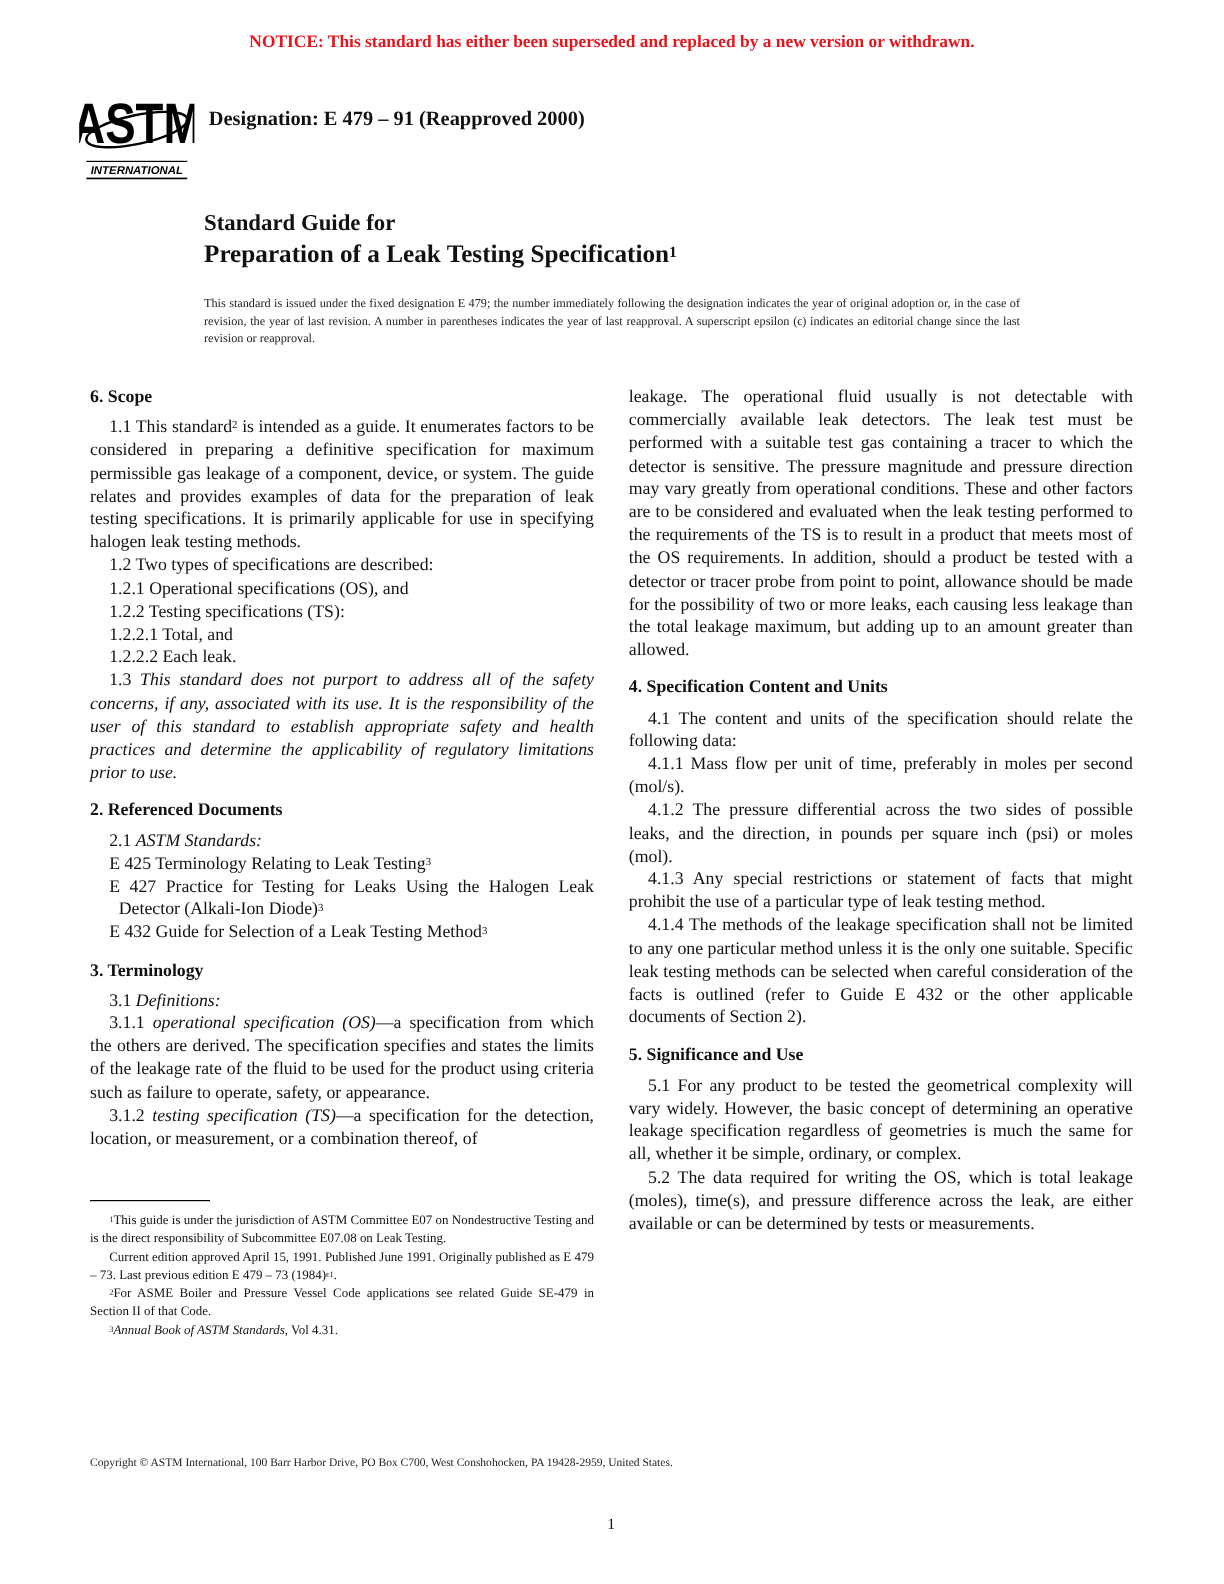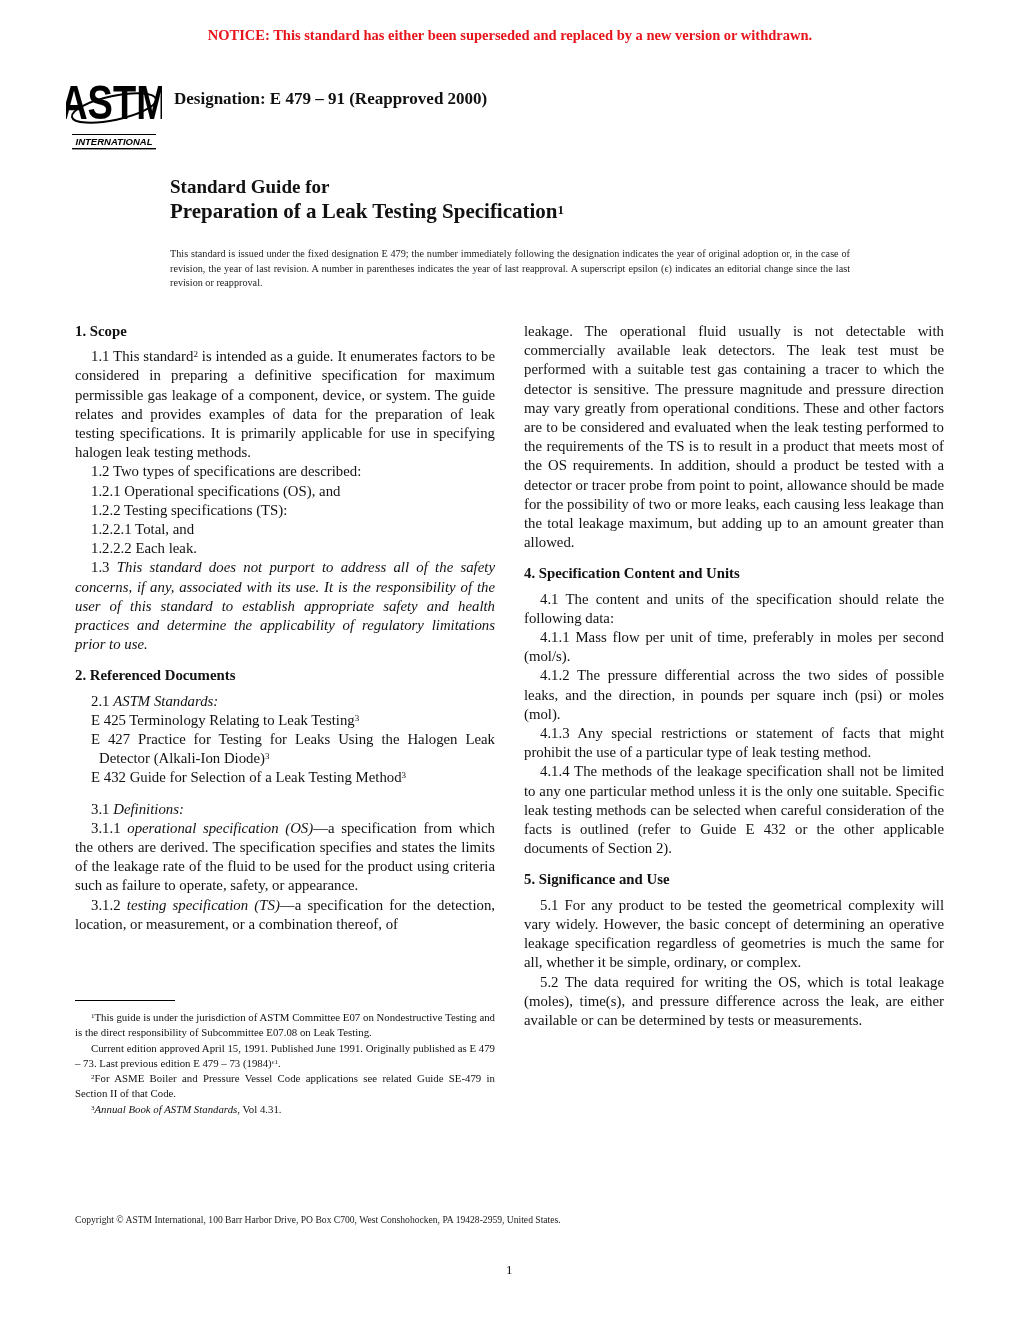--- a/index.html
+++ b/index.html
@@ -56,37 +56,38 @@
 <div class="designation sans">Designation: E 479 – 91 (Reapproved 2000)</div>
 
 <div class="title sans">
   <div class="l1">Standard Guide for</div>
   <div class="l2"><span>Preparation of a Leak Testing Specification</span><sup>1</sup></div>
 </div>
 
 <div class="issued serif">This standard is issued under the fixed designation E 479; the number immediately following the designation indicates the year of original adoption or, in the case of revision, the year of last revision. A number in parentheses indicates the year of last reapproval. A superscript epsilon (ϵ) indicates an editorial change since the last revision or reapproval.</div>
 
 <div class="col left serif">
-  <p class="h">1. Scope</p>
+  <p class="h">6. Scope</p>
   <p class="ind"><span>1.1 This standard</span><sup class="s">2</sup><span> is intended as a guide. It enumerates factors to be considered in preparing a definitive specification for maximum permissible gas leakage of a component, device, or system. The guide relates and provides examples of data for the preparation of leak testing specifications. It is primarily applicable for use in specifying halogen leak testing methods.</span></p>
   <p class="ind">1.2 Two types of specifications are described:</p>
   <p class="ind">1.2.1 Operational specifications (OS), and</p>
   <p class="ind">1.2.2 Testing specifications (TS):</p>
   <p class="ind">1.2.2.1 Total, and</p>
   <p class="ind">1.2.2.2 Each leak.</p>
   <p class="ind"><span>1.3 </span><span class="it">This standard does not purport to address all of the safety concerns, if any, associated with its use. It is the responsibility of the user of this standard to establish appropriate safety and health practices and determine the applicability of regulatory limitations prior to use.</span></p>
   <div class="gap"></div>
 
   <p class="h">2. Referenced Documents</p>
   <p class="ind"><span>2.1 </span><span class="it">ASTM Standards:</span></p>
   <p class="hang" style="padding-left:24px;text-indent:-8px;"><span>E 425 Terminology Relating to Leak Testing</span><sup class="s">3</sup></p>
   <p class="hang" style="padding-left:24px;text-indent:-8px;"><span>E 427 Practice for Testing for Leaks Using the Halogen Leak Detector (Alkali-Ion Diode)</span><sup class="s">3</sup></p>
   <p class="hang" style="padding-left:24px;text-indent:-8px;"><span>E 432 Guide for Selection of a Leak Testing Method</span><sup class="s">3</sup></p>
   <div class="gap"></div>
 
+  <p class="h">3. Terminology</p>
   <p class="ind"><span>3.1 </span><span class="it">Definitions:</span></p>
   <p class="ind"><span>3.1.1 </span><span class="it">operational specification (OS)</span><span>—a specification from which the others are derived. The specification specifies and states the limits of the leakage rate of the fluid to be used for the product using criteria such as failure to operate, safety, or appearance.</span></p>
   <p class="ind"><span>3.1.2 </span><span class="it">testing specification (TS)</span><span>—a specification for the detection, location, or measurement, or a combination thereof, of</span></p>
 </div>
 
 <div class="fnrule"></div>
 <div class="footnotes serif">
   <p><sup>1</sup><span>This guide is under the jurisdiction of ASTM Committee E07 on Nondestructive Testing and is the direct responsibility of Subcommittee E07.08 on Leak Testing.</span></p>
   <p><span>Current edition approved April 15, 1991. Published June 1991. Originally published as E 479 – 73. Last previous edition E 479 – 73 (1984)</span><sup>ϵ1</sup><span>.</span></p>
   <p><sup>2</sup><span>For ASME Boiler and Pressure Vessel Code applications see related Guide SE-479 in Section II of that Code.</span></p>

